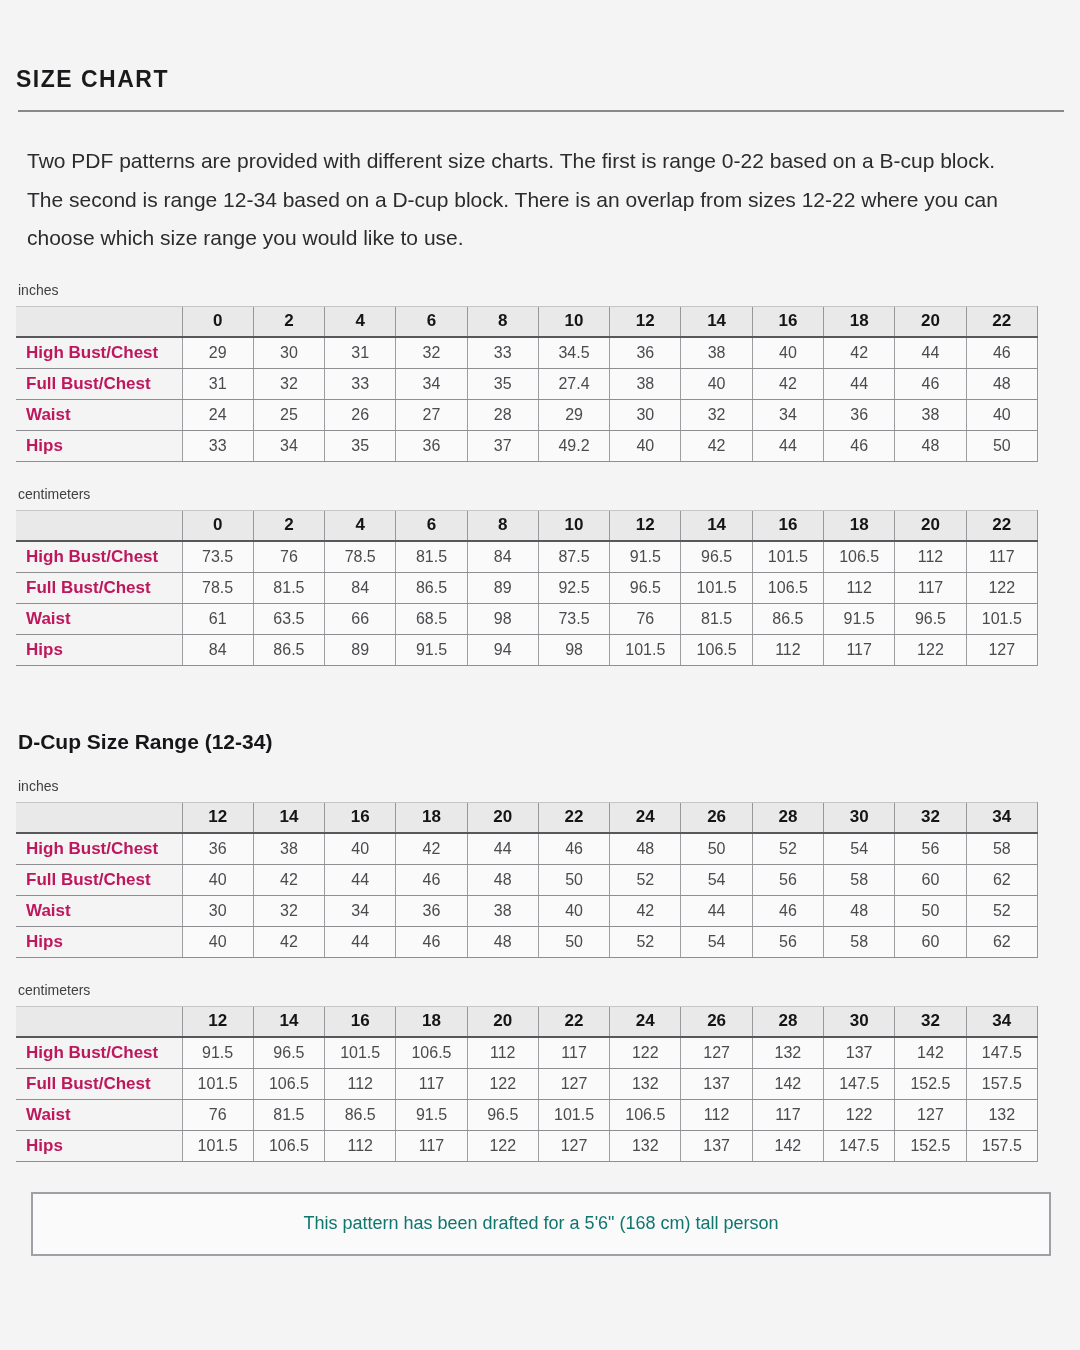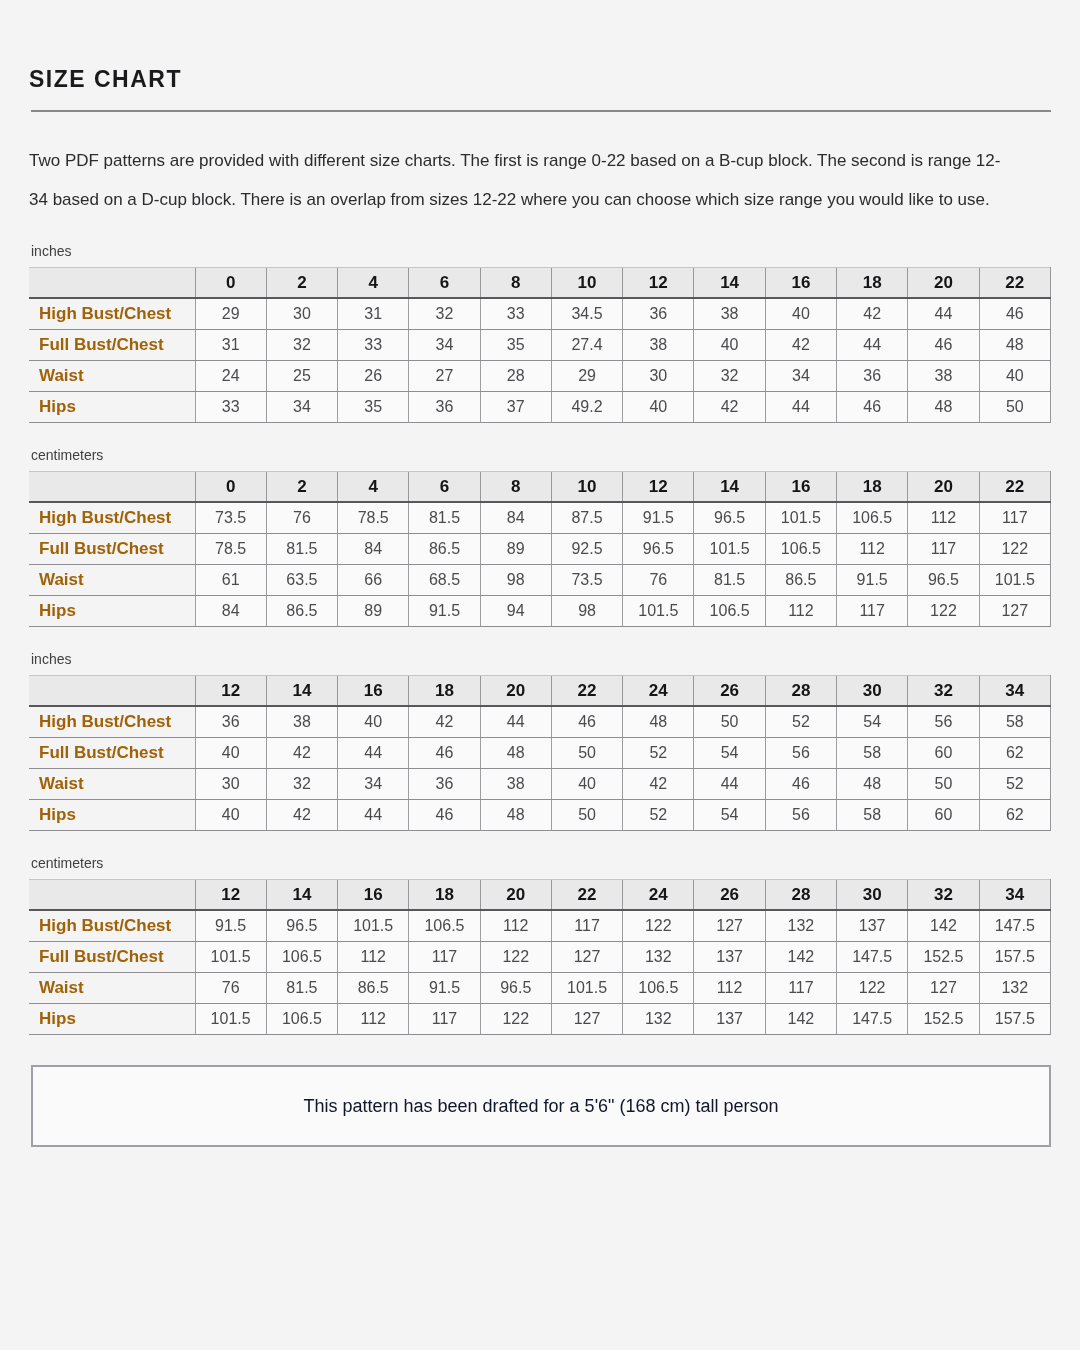--- a/index.html
+++ b/index.html
@@ -8,38 +8,38 @@
     width: 1080px;
     height: 1350px;
     background: #f4f4f5;
     font-family: "Liberation Sans", sans-serif;
     color: #1c1c1e;
     -webkit-font-smoothing: antialiased;
   }
   .container {
     box-sizing: border-box;
     width: 1080px;
-    padding: 0 29px;
+    padding: 0 16px;
   }
   .page-title {
     margin: 0;
     padding-top: 66px;
     font-size: 23px;
     font-weight: bold;
     letter-spacing: 1.5px;
     color: #1a1a1c;
   }
   .title-divider {
     border: none;
     border-top: 2px solid #88888c;
     margin: 17px 0 0 2px;
   }
   .intro-text {
-    margin: 30px 0 0 0;
-    font-size: 17px;
+    margin: 30px 0 0 11px;
+    font-size: 21px;
     line-height: 38.5px;
     color: #2c2c2e;
     max-width: 990px;
   }
   .section-heading {
     margin: 36px 0 0 2px;
     font-size: 21px;
     font-weight: bold;
     color: #161618;
   }
@@ -76,47 +76,47 @@
     border-right: 1px solid #98989c;
   }
   table.size-table tbody th {
     background: transparent;
     border-bottom: 1px solid #8e8e92;
     text-align: left;
     padding: 0 0 0 10px;
     height: 30px;
     font-size: 17px;
     font-weight: bold;
-    color: #a16207;
+    color: #be185d;
   }
   table.size-table tbody td {
     background: #fafafb;
     border-left: 1px solid #9e9ea2;
     border-bottom: 1px solid #8e8e92;
     height: 30px;
     padding: 0;
     text-align: center;
     font-size: 16px;
     color: #4b4b4e;
   }
   table.size-table tbody td:last-child {
     border-right: 1px solid #98989c;
   }
   .footer-note {
     box-sizing: border-box;
-    margin: 30px 0 0 2px;
+    margin: 30px 0 0 15px;
     width: 1020px;
-    height: 82px;
+    height: 64px;
     border: 2px solid #9fa0a6;
     background: #fafafb;
     display: flex;
     align-items: center;
     justify-content: center;
     font-size: 18px;
-    color: #0f172a;
+    color: #0f766e;
   }
 </style>
 </head>
 <body>
 
 <div class="container">
 
   <h1 class="page-title">SIZE CHART</h1>
 
   <hr class="title-divider">
@@ -311,20 +311,21 @@
             <td>98</td>
             <td>101.5</td>
             <td>106.5</td>
             <td>112</td>
             <td>117</td>
             <td>122</td>
             <td>127</td>
           </tr>
         </tbody>
       </table>
+      <h2 class="section-heading second">D-Cup Size Range (12-34)</h2>
       <div class="unit-label">inches</div>
       <table class="size-table">
         <colgroup>
           <col class="label-col">
           <col>
           <col>
           <col>
           <col>
           <col>
           <col>

